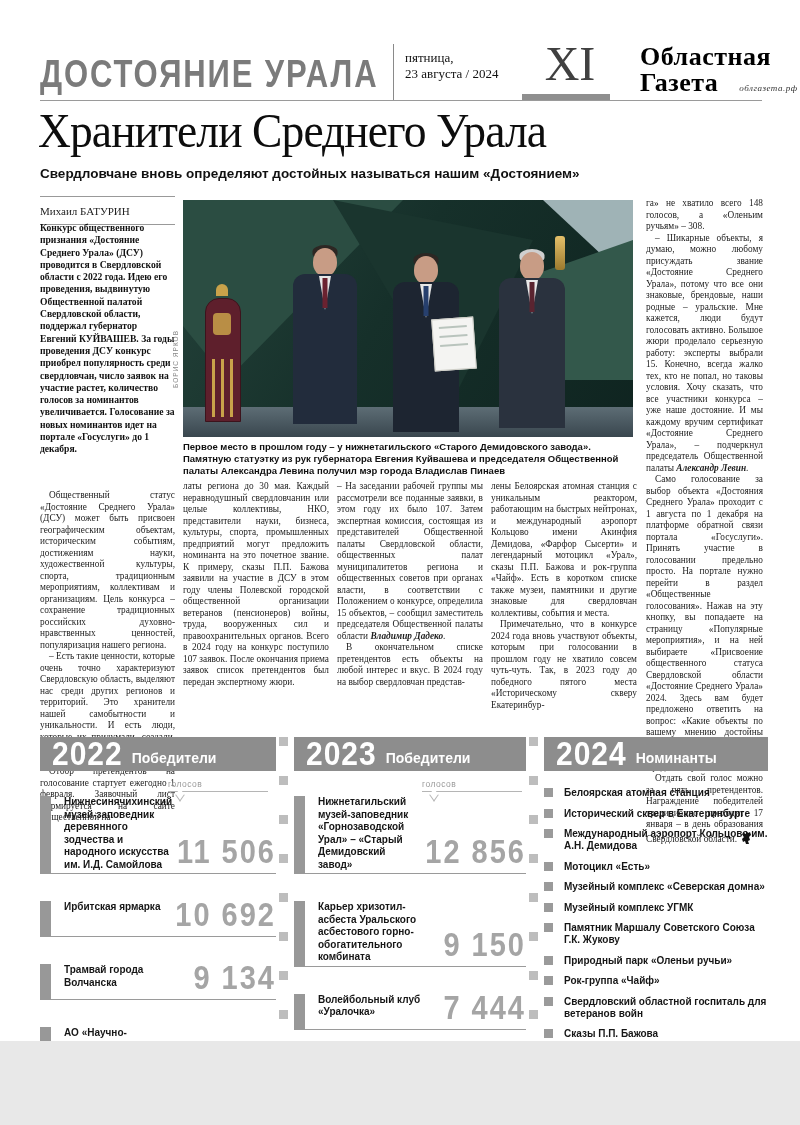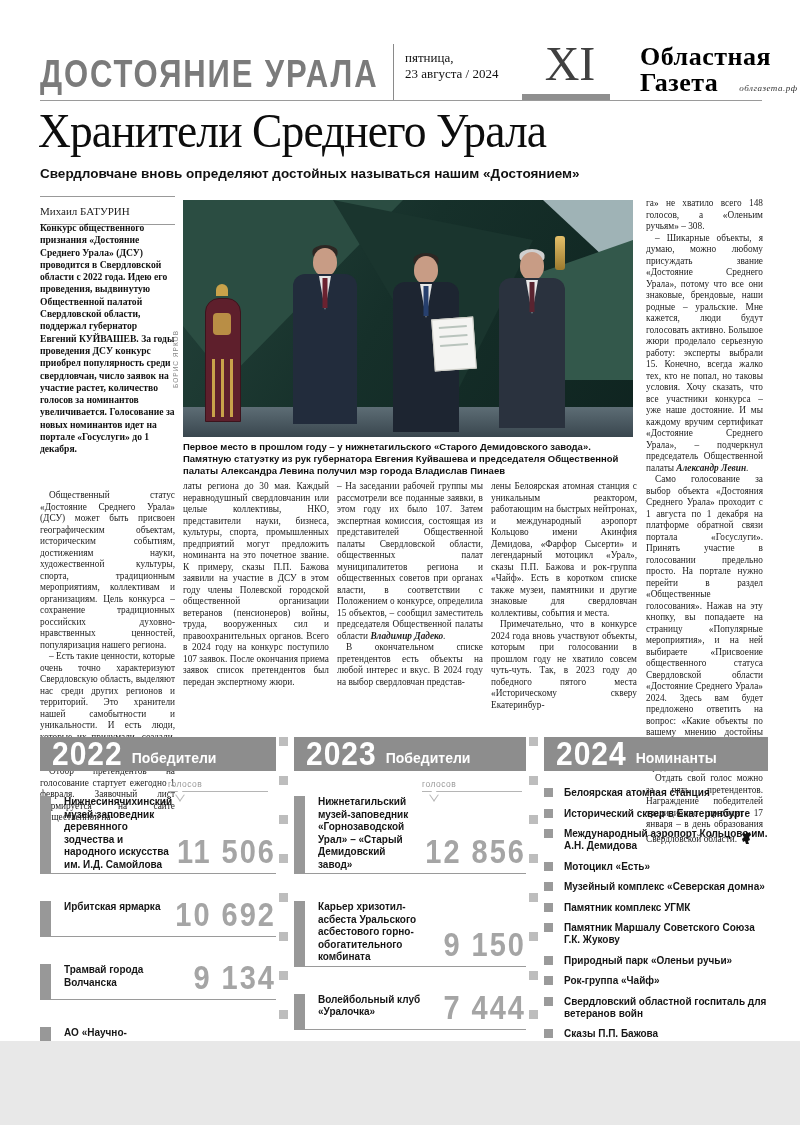--- a/index.html
+++ b/index.html
@@ -297,21 +297,21 @@
       <div class="nom-item">
           <span class="nom-bullet"></span>
           <span class="nom-label">Мотоцикл «Есть»</span>
         </div>
       <div class="nom-item">
           <span class="nom-bullet"></span>
           <span class="nom-label">Музейный комплекс «Северская домна»</span>
         </div>
       <div class="nom-item">
           <span class="nom-bullet"></span>
-          <span class="nom-label">Памятник комплекс УГМК</span>
+          <span class="nom-label">Музейный комплекс УГМК</span>
         </div>
       <div class="nom-item">
           <span class="nom-bullet"></span>
           <span class="nom-label">Памятник Маршалу Советского Союза Г.К. Жукову</span>
         </div>
       <div class="nom-item">
           <span class="nom-bullet"></span>
           <span class="nom-label">Природный парк «Оленьи ручьи»</span>
         </div>
       <div class="nom-item">

